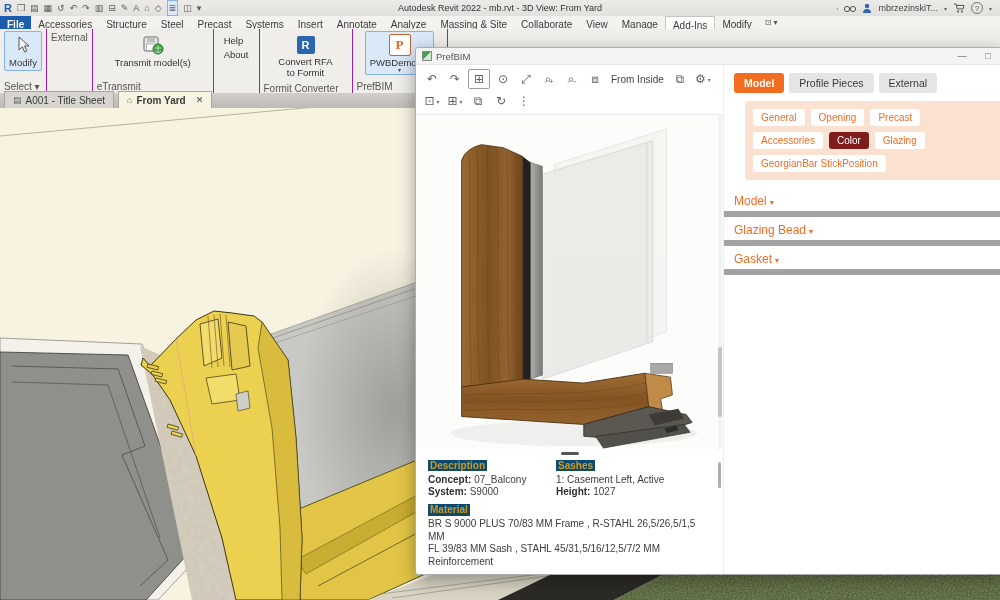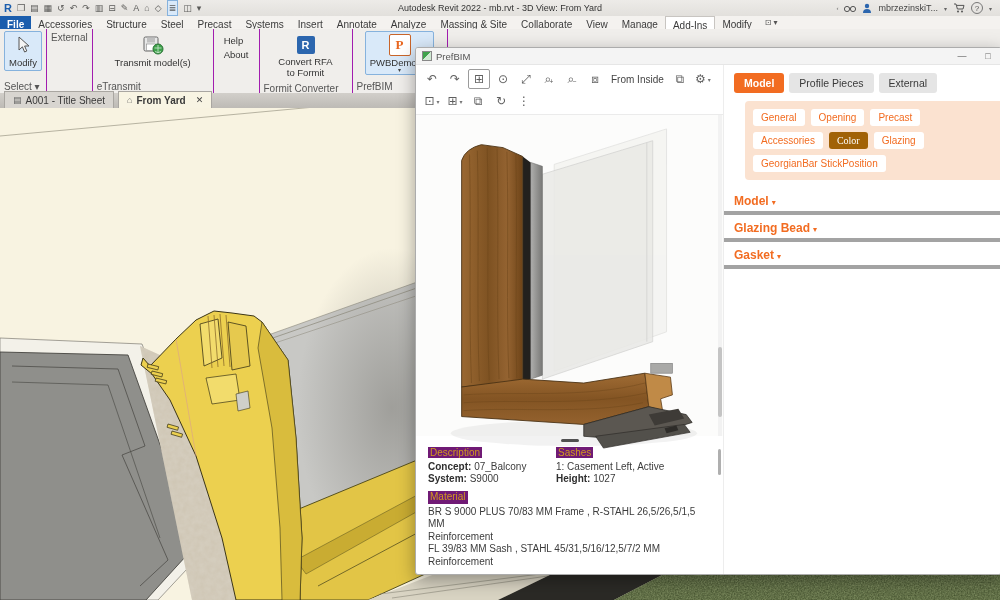--- a/index.html
+++ b/index.html
@@ -77,37 +77,37 @@
   .dtb-text{font-size:10px;color:#444;padding:0 3px;}
   .preview{flex:1;position:relative;background:#FCFCFB;min-height:0;}
   .preview svg{position:absolute;left:18px;top:8px;}
   .pv-scroll{position:absolute;right:1px;top:0;bottom:0;width:4px;background:#F2F2F2;}
   .pv-thumb{position:absolute;right:0;width:4px;height:70px;top:232px;background:#C4C4C4;border-radius:2px;}
   .splitter{height:9px;display:flex;align-items:center;justify-content:center;flex:0 0 auto;}
   .split-handle{width:18px;height:3px;background:#555;border-radius:2px;}
   .desc{padding:2px 10px 6px 12px;font-size:10px;color:#3C3C3C;position:relative;flex:0 0 auto;}
   .desc-grid{display:flex;gap:10px;}
   .desc-col1{width:118px;flex:0 0 auto;}
-  .dhead{display:inline-block;color:#D19A1E;font-weight:normal;background:#701a75;padding:0 2px;margin-bottom:2px;}
+  .dhead{display:inline-block;color:#D19A1E;font-weight:bold;background:#0c4a6e;padding:0 2px;margin-bottom:2px;}
   .drow{margin:1px 0;}
   .dlabel{font-weight:bold;color:#2F2F2F;}
   .mat{margin-top:6px;}
   .mat div{line-height:1.25;}
   .desc-scroll{position:absolute;right:2px;top:4px;width:3px;height:26px;background:#AFAFAF;border-radius:2px;}
   
   .dlg-right{flex:1;display:flex;flex-direction:column;padding-top:8px;min-width:0;}
   .dtabs{display:flex;gap:5px;padding-left:10px;flex:0 0 auto;}
   .dtab{font-size:10.5px;padding:4px 10px;border-radius:3px;background:#e5e5e5;color:#3A3A3A;}
   .dtab.active{background:#F26C21;color:#fff;font-weight:bold;}
   .peach{margin:8px 0 0 21px;background:#FBE2D0;border-radius:4px 0 0 4px;padding:8px 8px 8px 8px;flex:0 0 auto;}
   .chips{display:flex;flex-wrap:wrap;gap:6px;}
   .chip{background:#fff;color:#F26C21;font-size:10px;padding:3px 8px;border-radius:3px;white-space:nowrap;}
-  .chip.active{background:#a16207;color:#fff;font-family:Liberation Serif, serif;}
+  .chip.active{background:#7f1d1d;color:#fff;}
   .sections{margin-top:8px;flex:0 0 auto;}
-  .acc{padding:6px 0 3px 10px;color:#F26C21;font-size:12px;border-bottom:4px solid #a3a3a3;font-weight:bold;}
+  .acc{padding:6px 0 3px 10px;color:#F26C21;font-size:12px;border-bottom:6px solid #a3a3a3;}
   .acc .arr{font-size:8px;margin-left:3px;}
 </style>
 </head>
 <body>
 
 <div class="titlebar">
   <div class="tb-title">Autodesk Revit 2022 - mb.rvt - 3D View: From Yard</div>
   <div class="qat" id="qat">
       <span class="logo">R</span>
       <span>❒</span>
@@ -449,21 +449,20 @@
           <div>
             <div class="dhead">Sashes</div>
             <div class="drow">1: Casement Left, Active</div>
             <div class="drow"><span class="dlabel">Height:</span>
               <span>1027</span></div>
           </div>
         </div>
         <div class="mat">
           <div class="dhead">Material</div>
           <div>BR S 9000 PLUS 70/83 MM Frame , R-STAHL 26,5/26,5/1,5 MM</div>
-          <div>Reinforcement</div>
           <div>FL 39/83 MM Sash , STAHL 45/31,5/16/12,5/7/2 MM Reinforcement</div>
         </div>
       </div>
     </div>
 
     <div class="dlg-right">
       <div class="dtabs" id="dlg-tabs">
           <span class="dtab active">Model</span>
           <span class="dtab">Profile Pieces</span>
           <span class="dtab">External</span>

